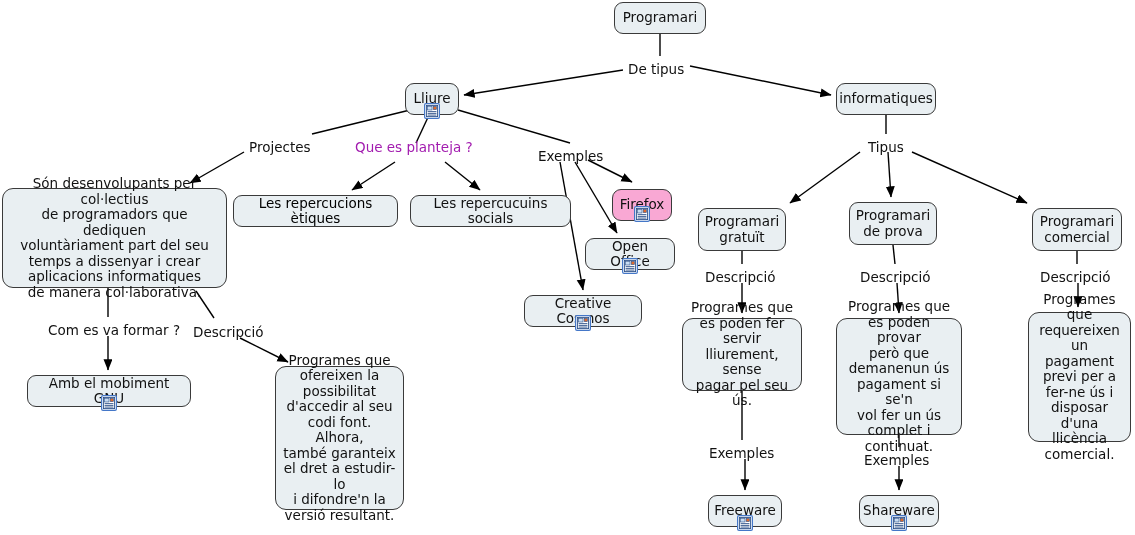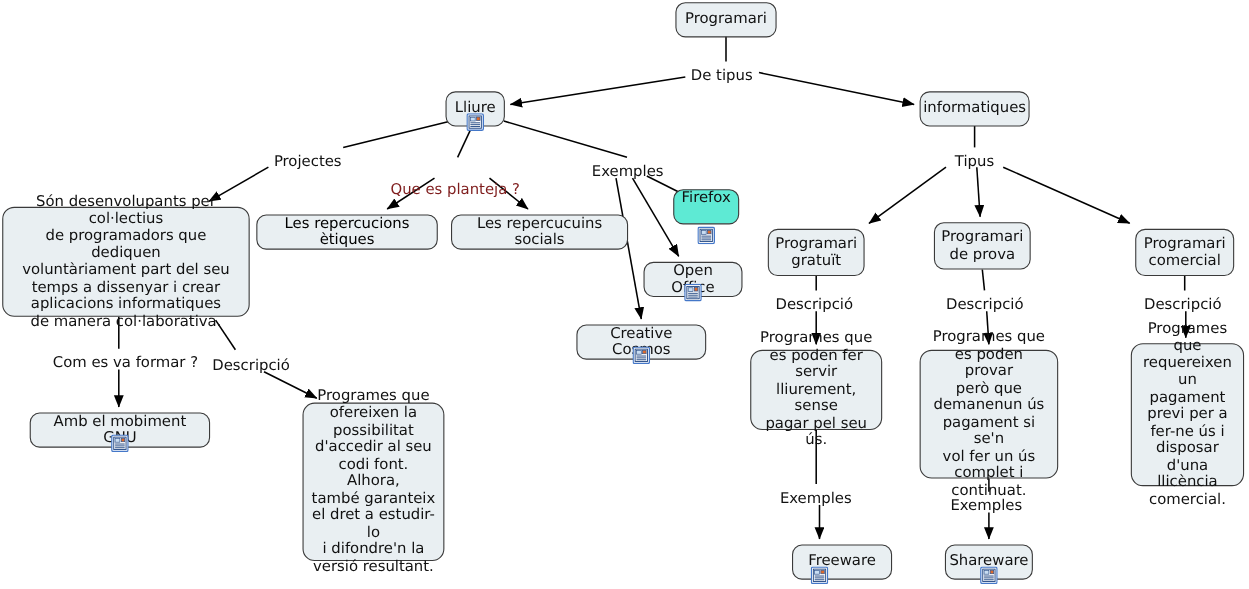--- a/index.html
+++ b/index.html
@@ -108,21 +108,21 @@
       </div>
       <div class="node" style="left: 836px; top: 83px; width: 100px; height: 27px; background: rgb(233, 239, 242); border-color: rgb(58, 58, 58); color: rgb(17, 17, 17);"><span class="txt">informatiques</span></div>
       <div class="node big" style="left: 2px; top: 188px; width: 225px; height: 100px; background: rgb(233, 239, 242); border-color: rgb(58, 58, 58); color: rgb(17, 17, 17);"><span class="txt">Són desenvolupants per col·lectius
 de programadors que dediquen
 voluntàriament part del seu
 temps a dissenyar i crear
 aplicacions informatiques
 de manera col·laborativa.</span></div>
       <div class="node" style="left: 233px; top: 195px; width: 165px; height: 27px; background: rgb(233, 239, 242); border-color: rgb(58, 58, 58); color: #000000;"><span class="txt">Les repercucions ètiques</span></div>
       <div class="node" style="left: 410px; top: 195px; width: 161px; height: 15px; background: rgb(233, 239, 242); border-color: rgb(58, 58, 58); color: rgb(17, 17, 17);"><span class="txt">Les repercucuins socials</span></div>
-      <div class="node" style="left: 612px; top: 172px; width: 60px; height: 27px; background: #5eead4; border-color: rgb(58, 58, 58); color: rgb(17, 17, 17); justify-content: flex-end;"><span class="txt">Firefox</span></div>
+      <div class="node" style="left: 612px; top: 189px; width: 60px; height: 27px; background: #f9a8d4; border-color: rgb(58, 58, 58); color: rgb(17, 17, 17);"><span class="txt">Firefox</span></div>
       <div style="position: absolute; left: 634px; top: 205px; width: 16px; height: 16px; z-index: 5;">
         <svg class="docicon" viewBox="0 0 16 16" xmlns="http://www.w3.org/2000/svg">
           <rect x="0.6" y="0.6" width="14.8" height="14.8" rx="1.4" fill="#ffffff" stroke="#4477c8" stroke-width="1.2"></rect>
           <rect x="2.4" y="2.4" width="11.2" height="11.2" fill="#ffffff" stroke="#2b4f88" stroke-width="0.9"></rect>
           <rect x="3.6" y="3.6" width="4.4" height="3.4" fill="#c9ddf2" stroke="#2b4f88" stroke-width="0.6"></rect>
           <rect x="9.2" y="3.4" width="3.2" height="3.2" fill="#e06a2a" stroke="#2b4f88" stroke-width="0.6"></rect>
           <rect x="3.6" y="8.2" width="8.8" height="0.9" fill="#2b4f88"></rect>
           <rect x="3.6" y="9.9" width="8.8" height="0.9" fill="#2b4f88"></rect>
           <rect x="3.6" y="11.6" width="8.8" height="0.9" fill="#2b4f88"></rect>
         </svg>
@@ -190,21 +190,21 @@
 vol fer un ús
 complet i continuat.</span></div>
       <div class="node big" style="left: 1028px; top: 312px; width: 103px; height: 130px; background: rgb(233, 239, 242); border-color: rgb(58, 58, 58); color: rgb(17, 17, 17);"><span class="txt">Programes que
 requereixen un
 pagament
 previ per a
 fer-ne ús i
 disposar d'una
 llicència
 comercial.</span></div>
-      <div class="node" style="left: 708px; top: 495px; width: 91px; height: 27px; background: rgb(233, 239, 242); border-color: rgb(58, 58, 58); color: rgb(17, 17, 17); margin-left: 12px;"><span class="txt">Freeware</span></div>
+      <div class="node" style="left: 708px; top: 495px; width: 74px; height: 27px; background: rgb(233, 239, 242); border-color: rgb(58, 58, 58); color: rgb(17, 17, 17);"><span class="txt">Freeware</span></div>
       <div style="position: absolute; left: 737px; top: 514px; width: 16px; height: 16px; z-index: 5;">
         <svg class="docicon" viewBox="0 0 16 16" xmlns="http://www.w3.org/2000/svg">
           <rect x="0.6" y="0.6" width="14.8" height="14.8" rx="1.4" fill="#ffffff" stroke="#4477c8" stroke-width="1.2"></rect>
           <rect x="2.4" y="2.4" width="11.2" height="11.2" fill="#ffffff" stroke="#2b4f88" stroke-width="0.9"></rect>
           <rect x="3.6" y="3.6" width="4.4" height="3.4" fill="#c9ddf2" stroke="#2b4f88" stroke-width="0.6"></rect>
           <rect x="9.2" y="3.4" width="3.2" height="3.2" fill="#e06a2a" stroke="#2b4f88" stroke-width="0.6"></rect>
           <rect x="3.6" y="8.2" width="8.8" height="0.9" fill="#2b4f88"></rect>
           <rect x="3.6" y="9.9" width="8.8" height="0.9" fill="#2b4f88"></rect>
           <rect x="3.6" y="11.6" width="8.8" height="0.9" fill="#2b4f88"></rect>
         </svg>
@@ -218,21 +218,21 @@
           <rect x="9.2" y="3.4" width="3.2" height="3.2" fill="#e06a2a" stroke="#2b4f88" stroke-width="0.6"></rect>
           <rect x="3.6" y="8.2" width="8.8" height="0.9" fill="#2b4f88"></rect>
           <rect x="3.6" y="9.9" width="8.8" height="0.9" fill="#2b4f88"></rect>
           <rect x="3.6" y="11.6" width="8.8" height="0.9" fill="#2b4f88"></rect>
         </svg>
       </div>
     </div>
   <div id="label-layer">
       <div class="linklabel" style="left: 628px; top: 61px; color: rgb(17, 17, 17);">De tipus</div>
       <div class="linklabel" style="left: 249px; top: 139px; color: rgb(17, 17, 17);">Projectes</div>
-      <div class="linklabel" style="left: 355px; top: 164px; color: #7f1d1d;">Que es planteja ?</div>
+      <div class="linklabel" style="left: 355px; top: 139px; color: #a21caf;">Que es planteja ?</div>
       <div class="linklabel" style="left: 538px; top: 148px; color: rgb(17, 17, 17);">Exemples</div>
       <div class="linklabel" style="left: 868px; top: 139px; color: rgb(17, 17, 17);">Tipus</div>
       <div class="linklabel" style="left: 48px; top: 322px; color: rgb(17, 17, 17);">Com es va formar ?</div>
       <div class="linklabel" style="left: 193px; top: 324px; color: rgb(17, 17, 17);">Descripció</div>
       <div class="linklabel" style="left: 705px; top: 269px; color: rgb(17, 17, 17);">Descripció</div>
       <div class="linklabel" style="left: 860px; top: 269px; color: rgb(17, 17, 17);">Descripció</div>
       <div class="linklabel" style="left: 1040px; top: 269px; color: rgb(17, 17, 17);">Descripció</div>
       <div class="linklabel" style="left: 709px; top: 445px; color: rgb(17, 17, 17);">Exemples</div>
       <div class="linklabel" style="left: 864px; top: 452px; color: rgb(17, 17, 17);">Exemples</div>
     </div>

